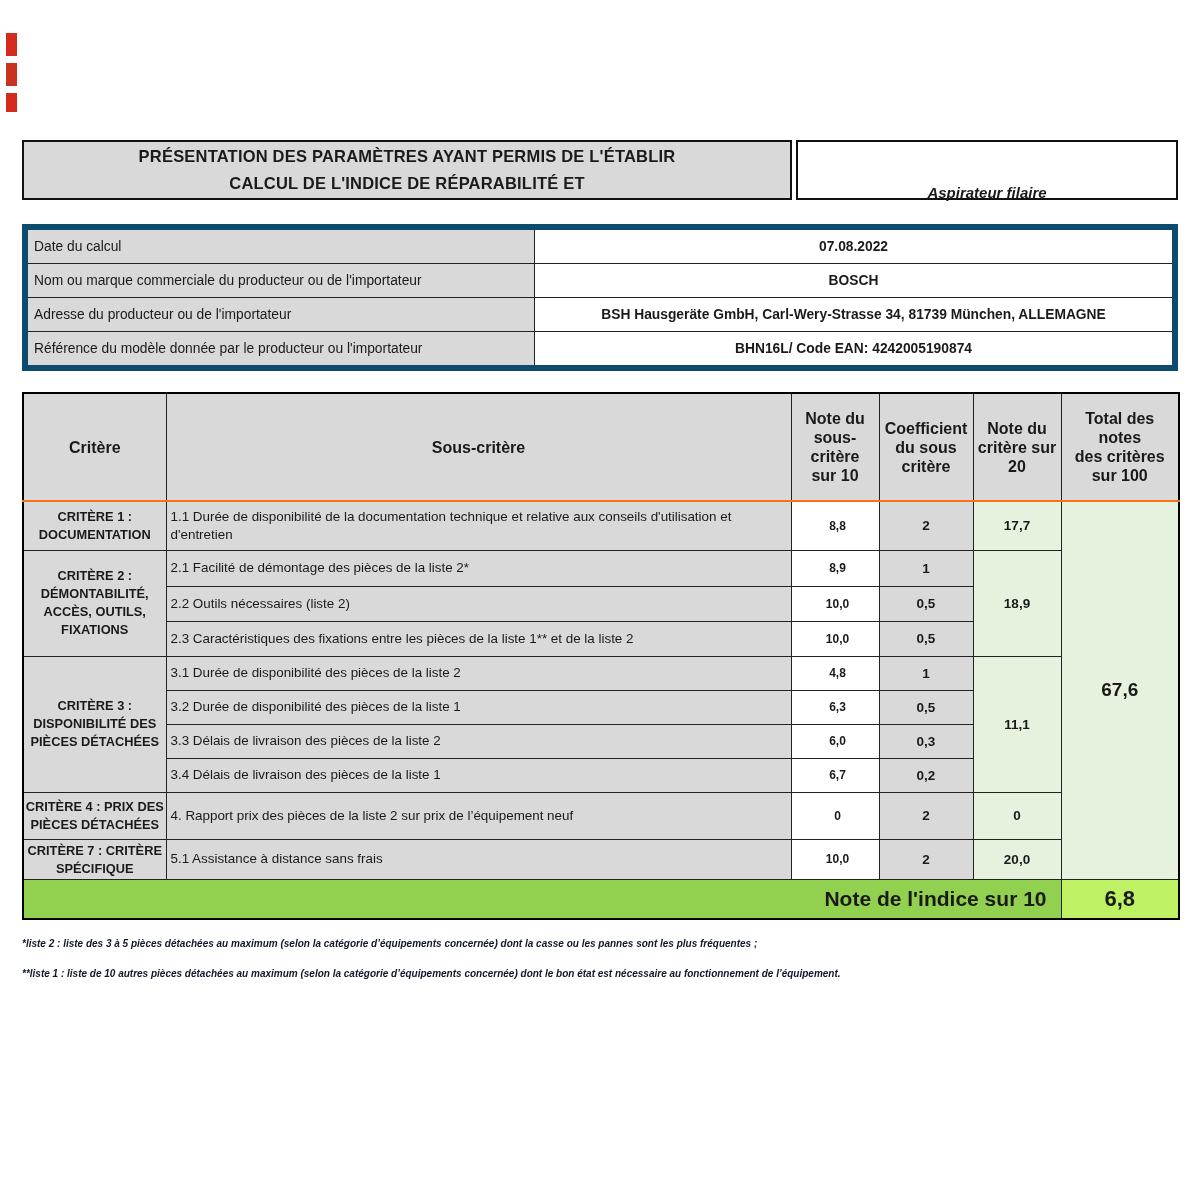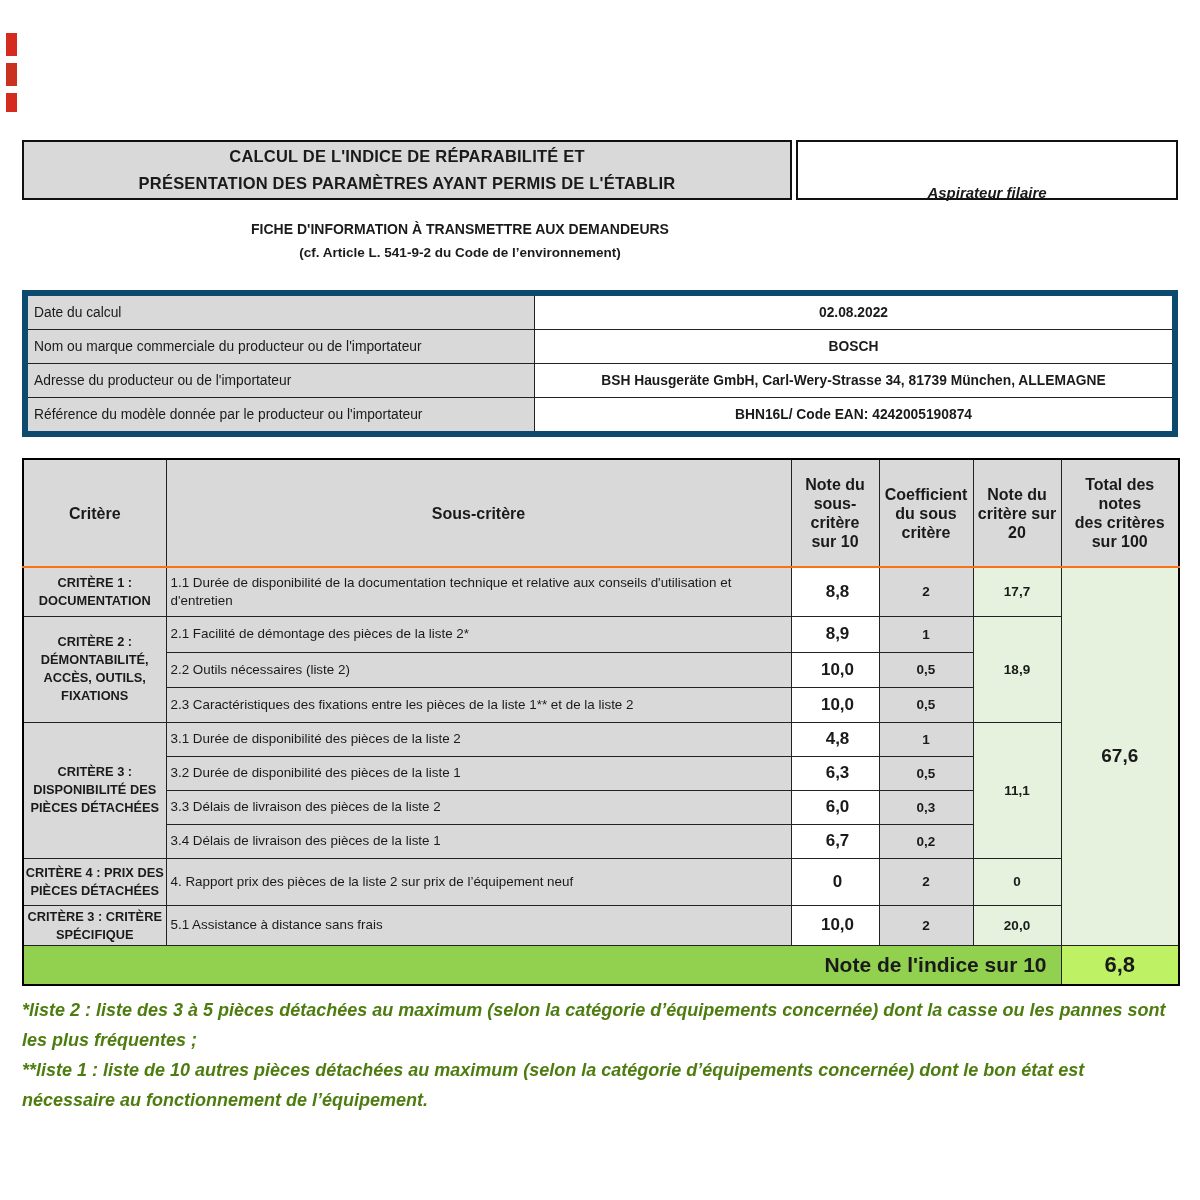--- a/index.html
+++ b/index.html
@@ -53,74 +53,70 @@
   .main-table td,.main-table th{border:1px solid #222;overflow:hidden;}
   .main-table th{background:#d9d9d9;font-size:16px;font-weight:bold;white-space:pre-line;line-height:19px;}
   .th-row{height:108px;}
   .crit{
     background:#d9d9d9;font-weight:bold;font-size:12.8px;text-align:center;
     white-space:pre-line;line-height:18px;padding:1px 1px;
   }
   .sub{
     background:#d9d9d9;font-size:13.4px;text-align:left;padding:2px 4px;line-height:18px;
   }
-  .n10{background:#ffffff;font-weight:bold;font-size:17px;text-align:center;padding-left:6px;}
+  .n10{background:#ffffff;font-weight:bold;font-size:12px;text-align:center;padding-left:6px;}
   .coef{background:#d9d9d9;font-weight:bold;font-size:13.5px;text-align:center;}
   .n20{background:#e7f2de;font-weight:bold;font-size:13.5px;text-align:center;}
   .tot{background:#e7f2de;font-weight:bold;font-size:19px;text-align:center;}
   .bl2{border-left-width:2px;border-left-color:#000;}
   .bt2{border-top:2px solid #f97316;}
   .clip{vertical-align:top;padding-top:2px;}
 
   .summary-label{
     background:#92d050;text-align:right;font-weight:bold;font-size:21px;
     padding-right:14px;height:36px;border-top:2px solid #000;
   }
   .summary-value{
     background:#bef264;text-align:center;font-weight:bold;font-size:22px;
     border-top:2px solid #000;border-left:2px solid #000;
   }
 
   
   .footnotes{margin-top:9px;}
   .footnotes div{
-    font-style:italic;font-weight:600;font-size:18px;line-height:30px;color:#4d7c0f;
+    font-style:italic;font-weight:600;font-size:10px;line-height:30px;color:#0f172a;
   }
 </style>
 </head>
 <body>
 
 <div class="page">
 
   <span class="artifact a1"></span>
   <span class="artifact a2"></span>
   <span class="artifact a3"></span>
 
   <div class="doc">
 
     <div class="title-band">
       <div class="title-box">
+        <div>PRÉSENTATION DES PARAMÈTRES AYANT PERMIS DE L'ÉTABLIR</div>
         <div>CALCUL DE L'INDICE DE RÉPARABILITÉ ET</div>
-        <div>PRÉSENTATION DES PARAMÈTRES AYANT PERMIS DE L'ÉTABLIR</div>
       </div>
       <div class="category-box">
         <span>Aspirateur filaire</span>
       </div>
     </div>
 
-    <div class="subtitle-wrap">
-      <div class="s1">FICHE D'INFORMATION À TRANSMETTRE AUX DEMANDEURS</div>
-      <div class="s2">(cf. Article L. 541-9-2 du Code de l’environnement)</div>
-    </div>
 
     <table class="info-table">
       <tbody>
         <tr>
           <td class="lbl">Date du calcul</td>
-          <td class="val">02.08.2022</td>
+          <td class="val">07.08.2022</td>
         </tr>
         <tr>
           <td class="lbl">Nom ou marque commerciale du producteur ou de l'importateur</td>
           <td class="val">BOSCH</td>
         </tr>
         <tr>
           <td class="lbl">Adresse du producteur ou de l'importateur</td>
           <td class="val">BSH Hausgeräte GmbH, Carl-Wery-Strasse 34, 81739 München, ALLEMAGNE</td>
         </tr>
         <tr>
@@ -218,21 +214,21 @@
         <tr style="height:47px">
           <td class="crit bt2">CRITÈRE 4 : PRIX DES
 PIÈCES DÉTACHÉES</td>
           <td class="sub bl2 bt2">4. Rapport prix des pièces de la liste 2 sur prix de l’équipement neuf</td>
           <td class="n10 bl2 bt2">0</td>
           <td class="coef bt2">2</td>
           <td class="n20 bl2 bt2">0</td>
         </tr>
 
         <tr style="height:40px">
-          <td class="crit bt2 clip">CRITÈRE 3 : CRITÈRE
+          <td class="crit bt2 clip">CRITÈRE 7 : CRITÈRE
 SPÉCIFIQUE</td>
           <td class="sub bl2 bt2">5.1 Assistance à distance sans frais</td>
           <td class="n10 bl2 bt2">10,0</td>
           <td class="coef bt2">2</td>
           <td class="n20 bl2 bt2">20,0</td>
         </tr>
 
         <tr>
           <td class="summary-label" colspan="5">Note de l'indice sur 10</td>
           <td class="summary-value">6,8</td>

